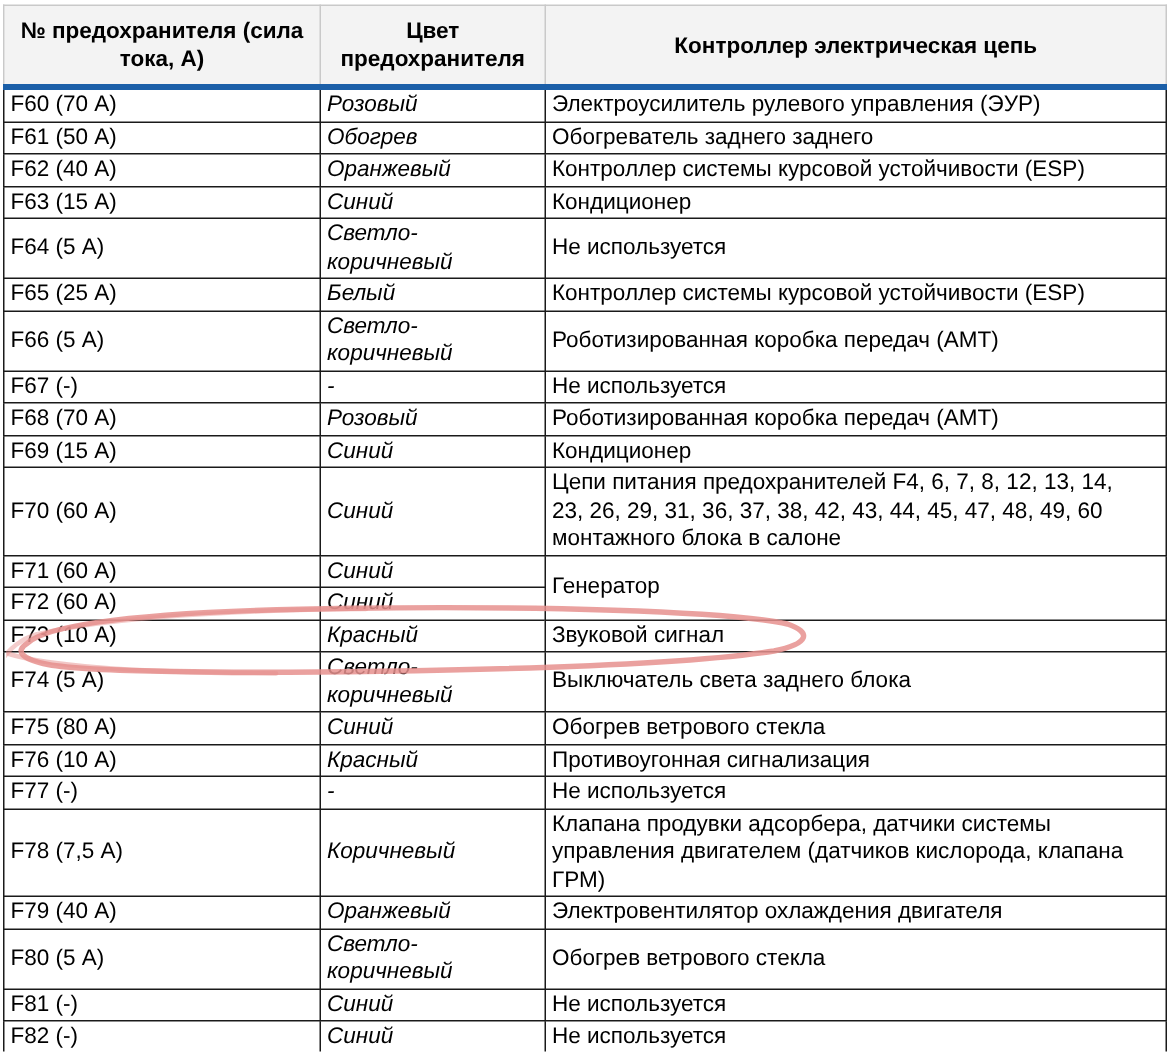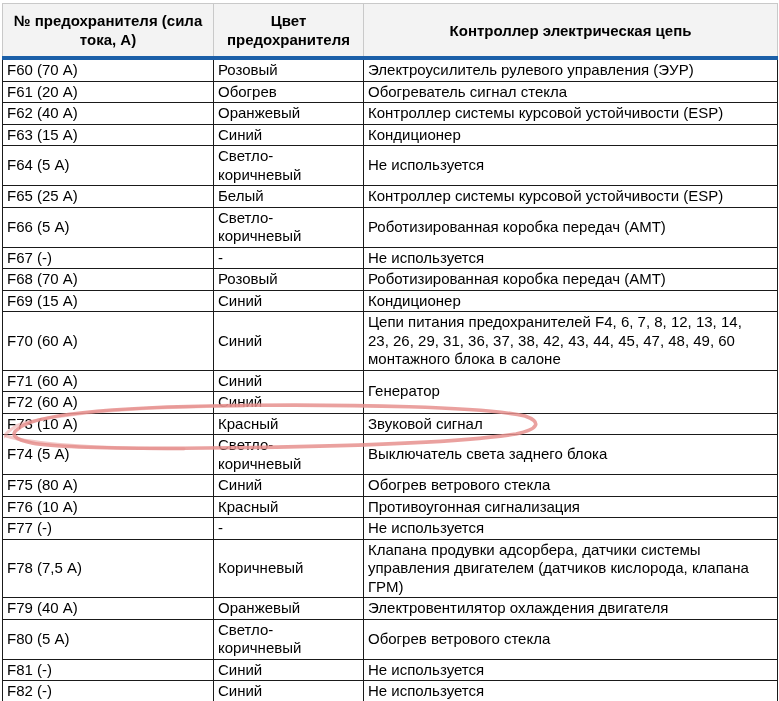--- a/index.html
+++ b/index.html
@@ -34,21 +34,21 @@
   td {
     border: 1px solid #1a1a1a;
     font-size: 15px;
     line-height: 18.5px;
     color: #000;
     vertical-align: middle;
     padding: 1px 4px;
     text-align: left;
     word-wrap: break-word;
   }
-  td.c2 { padding-right: 18px; }
+  td.c2 { padding-right: 18px; font-style: italic; }
   td.c3 { padding-right: 14px; }
   svg.annotation {
     position: absolute;
     pointer-events: none;
     z-index: 5;
   }
 </style>
 </head>
 <body>
 
@@ -65,23 +65,23 @@
       <th>Контроллер электрическая цепь</th>
     </tr>
   </thead>
   <tbody>
       <tr>
         <td class="c1">F60 (70 А)</td>
         <td class="c2">Розовый</td>
         <td class="c3">Электроусилитель рулевого управления (ЭУР)</td>
       </tr>
       <tr>
-        <td class="c1">F61 (20 А)</td>
+        <td class="c1">F61 (50 А)</td>
         <td class="c2">Обогрев</td>
-        <td class="c3">Обогреватель сигнал стекла</td>
+        <td class="c3">Обогреватель заднего заднего</td>
       </tr>
       <tr>
         <td class="c1">F62 (40 А)</td>
         <td class="c2">Оранжевый</td>
         <td class="c3">Контроллер системы курсовой устойчивости (ESP)</td>
       </tr>
       <tr>
         <td class="c1">F63 (15 А)</td>
         <td class="c2">Синий</td>
         <td class="c3">Кондиционер</td>

